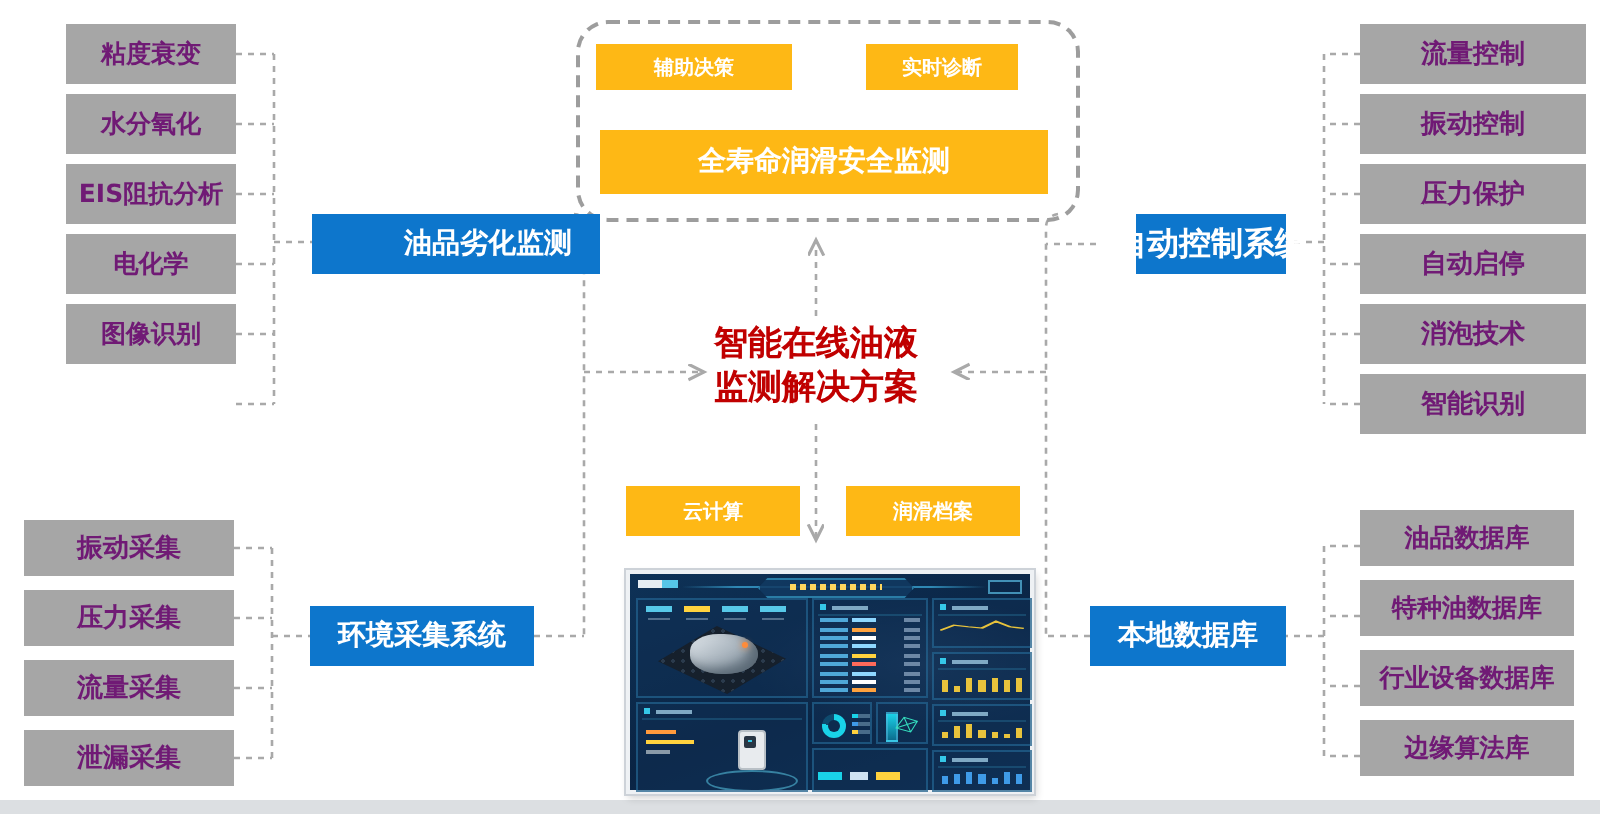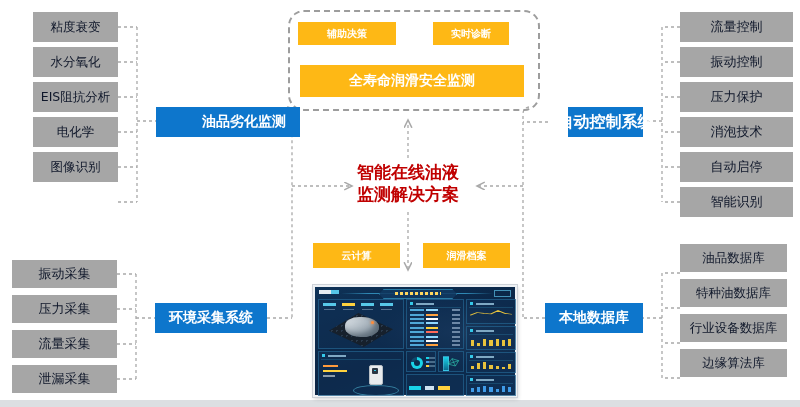--- a/index.html
+++ b/index.html
@@ -1,26 +1,26 @@
 <!DOCTYPE html>
 <html style="--gray: #a6a6a6; --blue: #0d76cc; --yellow: #feb815; --red: #c00000; --donut: #19d3e8;"><head>
 <meta charset="utf-8">
 <style>
   html,body{margin:0;padding:0;background:#fff;}
   #stage{position:relative;width:800px;height:407px;background:#fff;overflow:hidden;
          font-family:"DejaVu Sans","Liberation Sans",sans-serif;}
   #wires{position:absolute;left:0;top:0;z-index:1;}
   
   .leafcol{position:absolute;display:flex;flex-direction:column;z-index:2;}
-  .leaf{background:var(--gray,#a6a6a6);color:#0f172a;font-weight:normal;display:flex;
+  .leaf{background:var(--gray,#a6a6a6);color:#701a75;font-weight:bold;display:flex;
         align-items:center;justify-content:center;white-space:nowrap;}
   #col-lt{left:33px;top:12px;width:85px;gap:5px;}   #col-lt .leaf{height:30px;font-size:12.5px;}
   #col-lb{left:12px;top:260px;width:105px;gap:7px;} #col-lb .leaf{height:28px;font-size:13px;}
   #col-rt{left:680px;top:12px;width:113px;gap:5px;border-radius:30px;} #col-rt .leaf{height:30px;font-size:13px;}
-  #col-rb{left:680px;top:244px;width:107px;gap:7px;}#col-rb .leaf{height:28px;font-size:12.5px;}
+  #col-rb{left:680px;top:255px;width:107px;gap:7px;}#col-rb .leaf{height:28px;font-size:12.5px;}
   
   .hub{position:absolute;background:var(--blue,#0d76cc);color:#fff;font-weight:bold;font-size:14px;
        display:flex;align-items:center;justify-content:center;z-index:2;white-space:nowrap;}
   #hub-lt{left:156px;top:107px;width:112px;height:30px;padding-left:32px;}
   #hub-lb{left:155px;top:303px;width:112px;height:30px;}
   #hub-rt{left:568px;top:107px;width:75px;height:30px;font-size:16px;}
   #hub-rb{left:545px;top:303px;width:98px;height:30px;}
   
   .ybox{position:absolute;background:var(--yellow,#feb815);color:#fff;font-weight:bold;font-size:10px;
         display:flex;align-items:center;justify-content:center;z-index:2;white-space:nowrap;}
@@ -170,22 +170,22 @@
   <div class="leafcol" id="col-lb">
       <div class="leaf">振动采集</div>
       <div class="leaf">压力采集</div>
       <div class="leaf">流量采集</div>
       <div class="leaf">泄漏采集</div>
     </div>
   <div class="leafcol" id="col-rt">
       <div class="leaf">流量控制</div>
       <div class="leaf">振动控制</div>
       <div class="leaf">压力保护</div>
+      <div class="leaf">自动启停</div>
       <div class="leaf">消泡技术</div>
-      <div class="leaf">自动启停</div>
       <div class="leaf">智能识别</div>
     </div>
   <div class="leafcol" id="col-rb">
       <div class="leaf">油品数据库</div>
       <div class="leaf">特种油数据库</div>
       <div class="leaf">行业设备数据库</div>
       <div class="leaf">边缘算法库</div>
     </div>
 
   <div id="dash">

